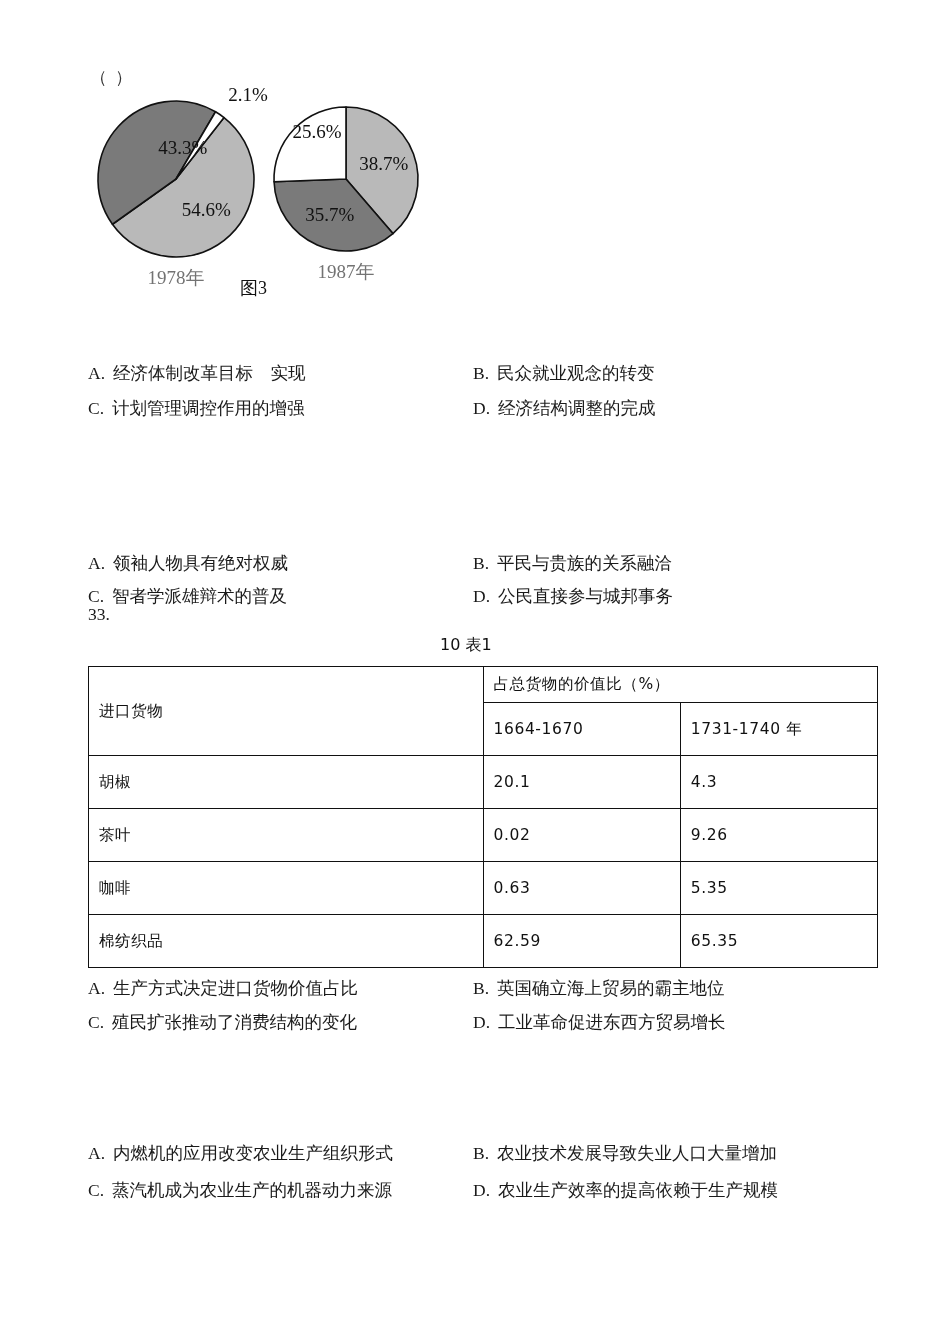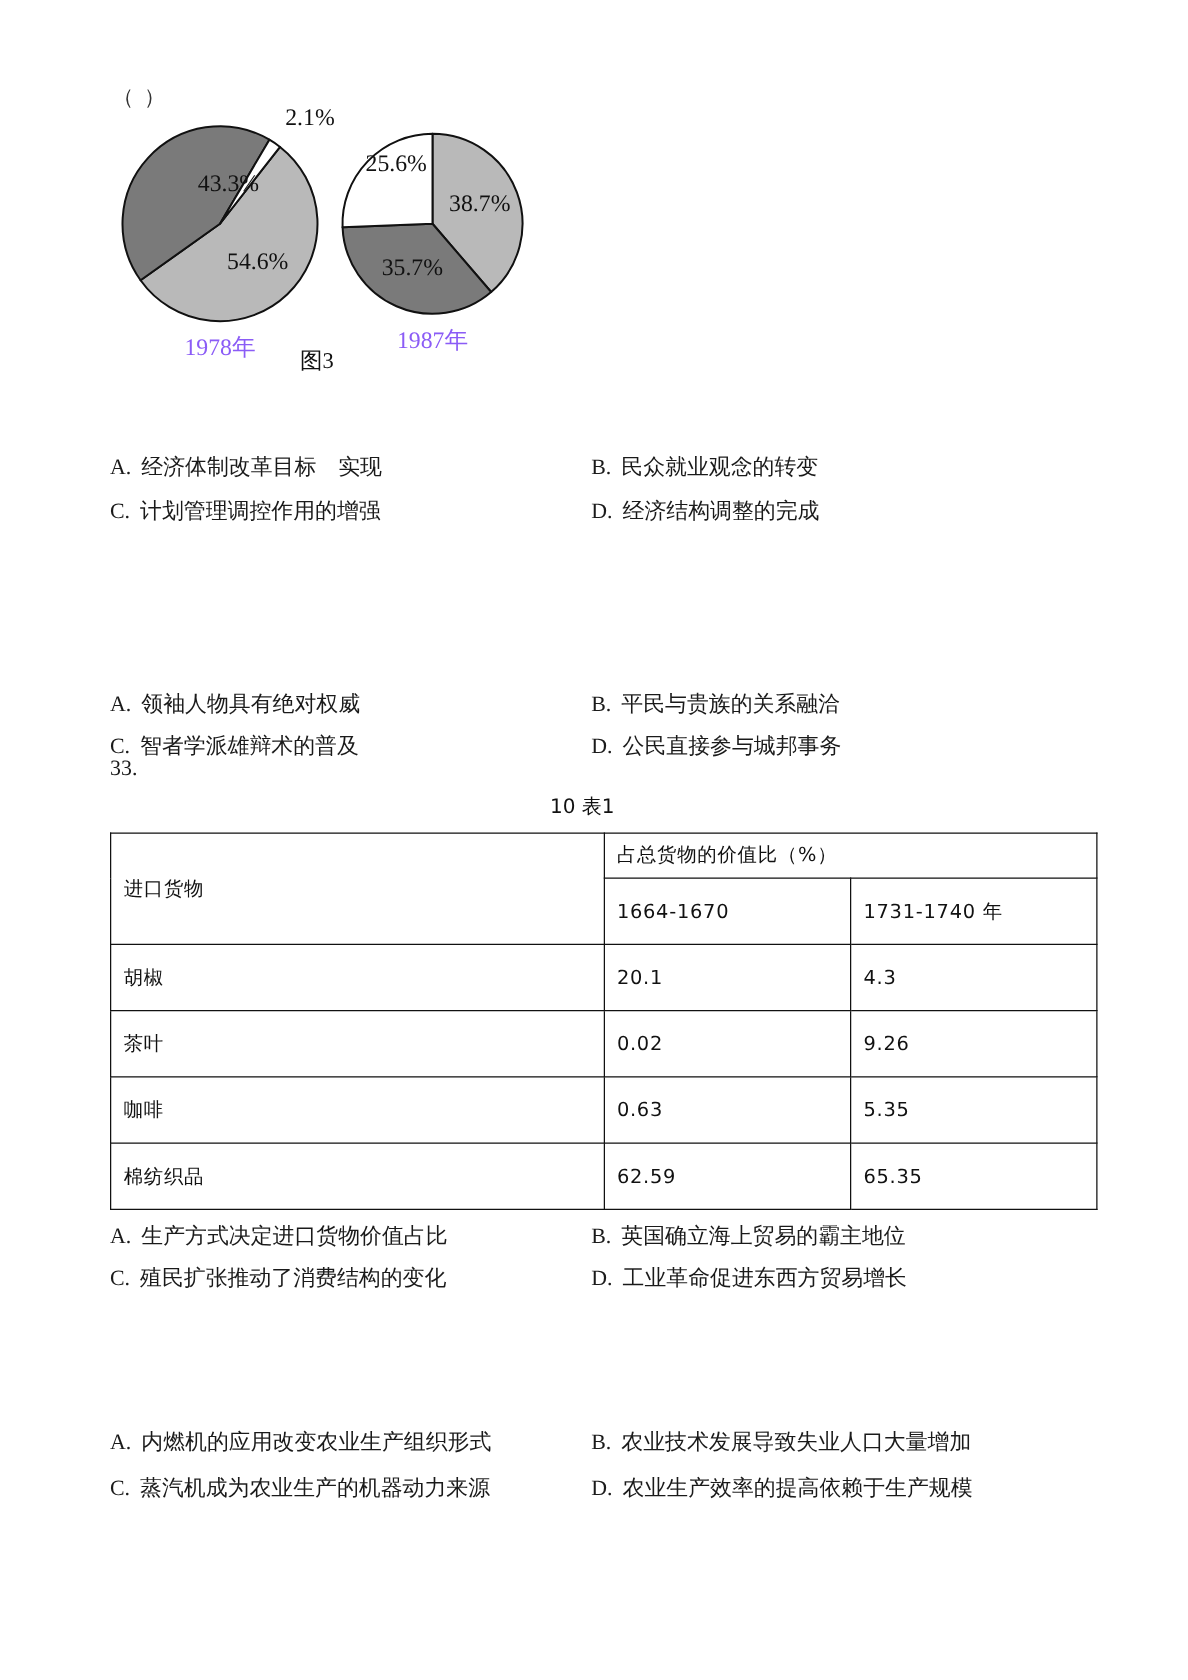--- a/index.html
+++ b/index.html
@@ -54,21 +54,21 @@
     font-size: 19px;
     font-family: "Liberation Serif", "DejaVu Serif", serif;
     color: #111;
     white-space: nowrap;
   }
 
   .year-label {
     position: absolute;
     font-size: 19px;
     white-space: nowrap;
-    color: #8b5cf6;
+    color: #737373;
   }
 
   #legend-box {
     position: absolute;
     left: 412px;
     top: 104px;
     width: 170px;
   }
   .legend-row {
     display: flex;

